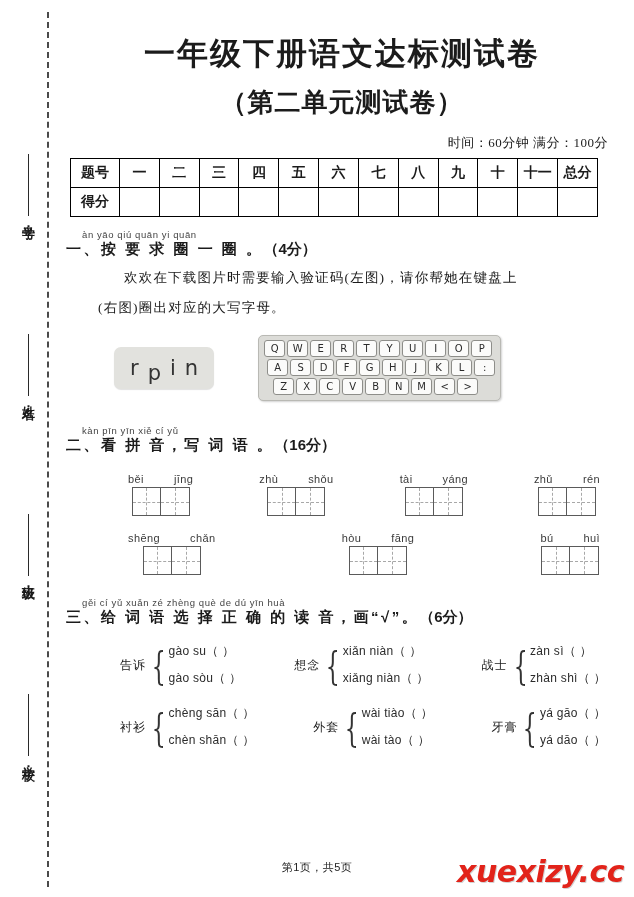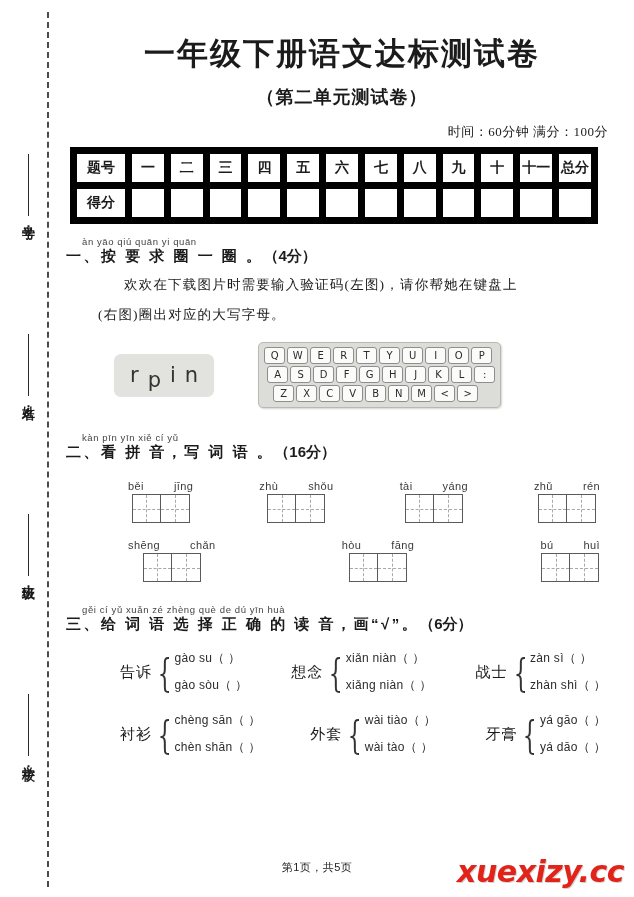--- a/index.html
+++ b/index.html
@@ -51,21 +51,21 @@
   .title{
     text-align:center;
     font-size:31px;
     font-weight:700;
     letter-spacing:2px;
     margin-top:26px;
     font-family:"Liberation Serif","DejaVu Serif",serif;
   }
   .subtitle{
     text-align:center;
-    font-size:18px;
+    font-size:26px;
     font-weight:600;
     letter-spacing:1px;
     margin-top:10px;
   }
   .exam-meta{
     text-align:right;
     font-size:13px;
     margin-top:14px;
     padding-right:14px;
     letter-spacing:0.5px;
@@ -73,21 +73,21 @@
 
   
   table.score{
     border-collapse:collapse;
     margin-top:6px;
     margin-left:8px;
     width:528px;
     table-layout:fixed;
   }
   table.score td{
-    border:7px solid #000000;
+    border:1px solid #000000;
     height:26px;
     text-align:center;
     vertical-align:middle;
     font-size:14px;
     font-weight:600;
     font-family:"Liberation Serif","DejaVu Serif",serif;
   }
   table.score td.head-col{width:46px;}
 
   
@@ -200,21 +200,21 @@
   .choice-row{
     display:flex;
     justify-content:space-between;
     padding:0 16px 0 58px;
     margin-top:12px;
   }
   .choice-group{
     display:flex;align-items:center;
   }
   .cg-word{
-    font-size:15px;
+    font-size:12px;
     font-family:Liberation Sans, sans-serif;
     letter-spacing:1px;
     margin-right:2px;
     white-space:nowrap;
   }
   .brace{
     font-size:40px;
     line-height:0.82;
     font-family:"DejaVu Serif",serif;
     color:#333;

